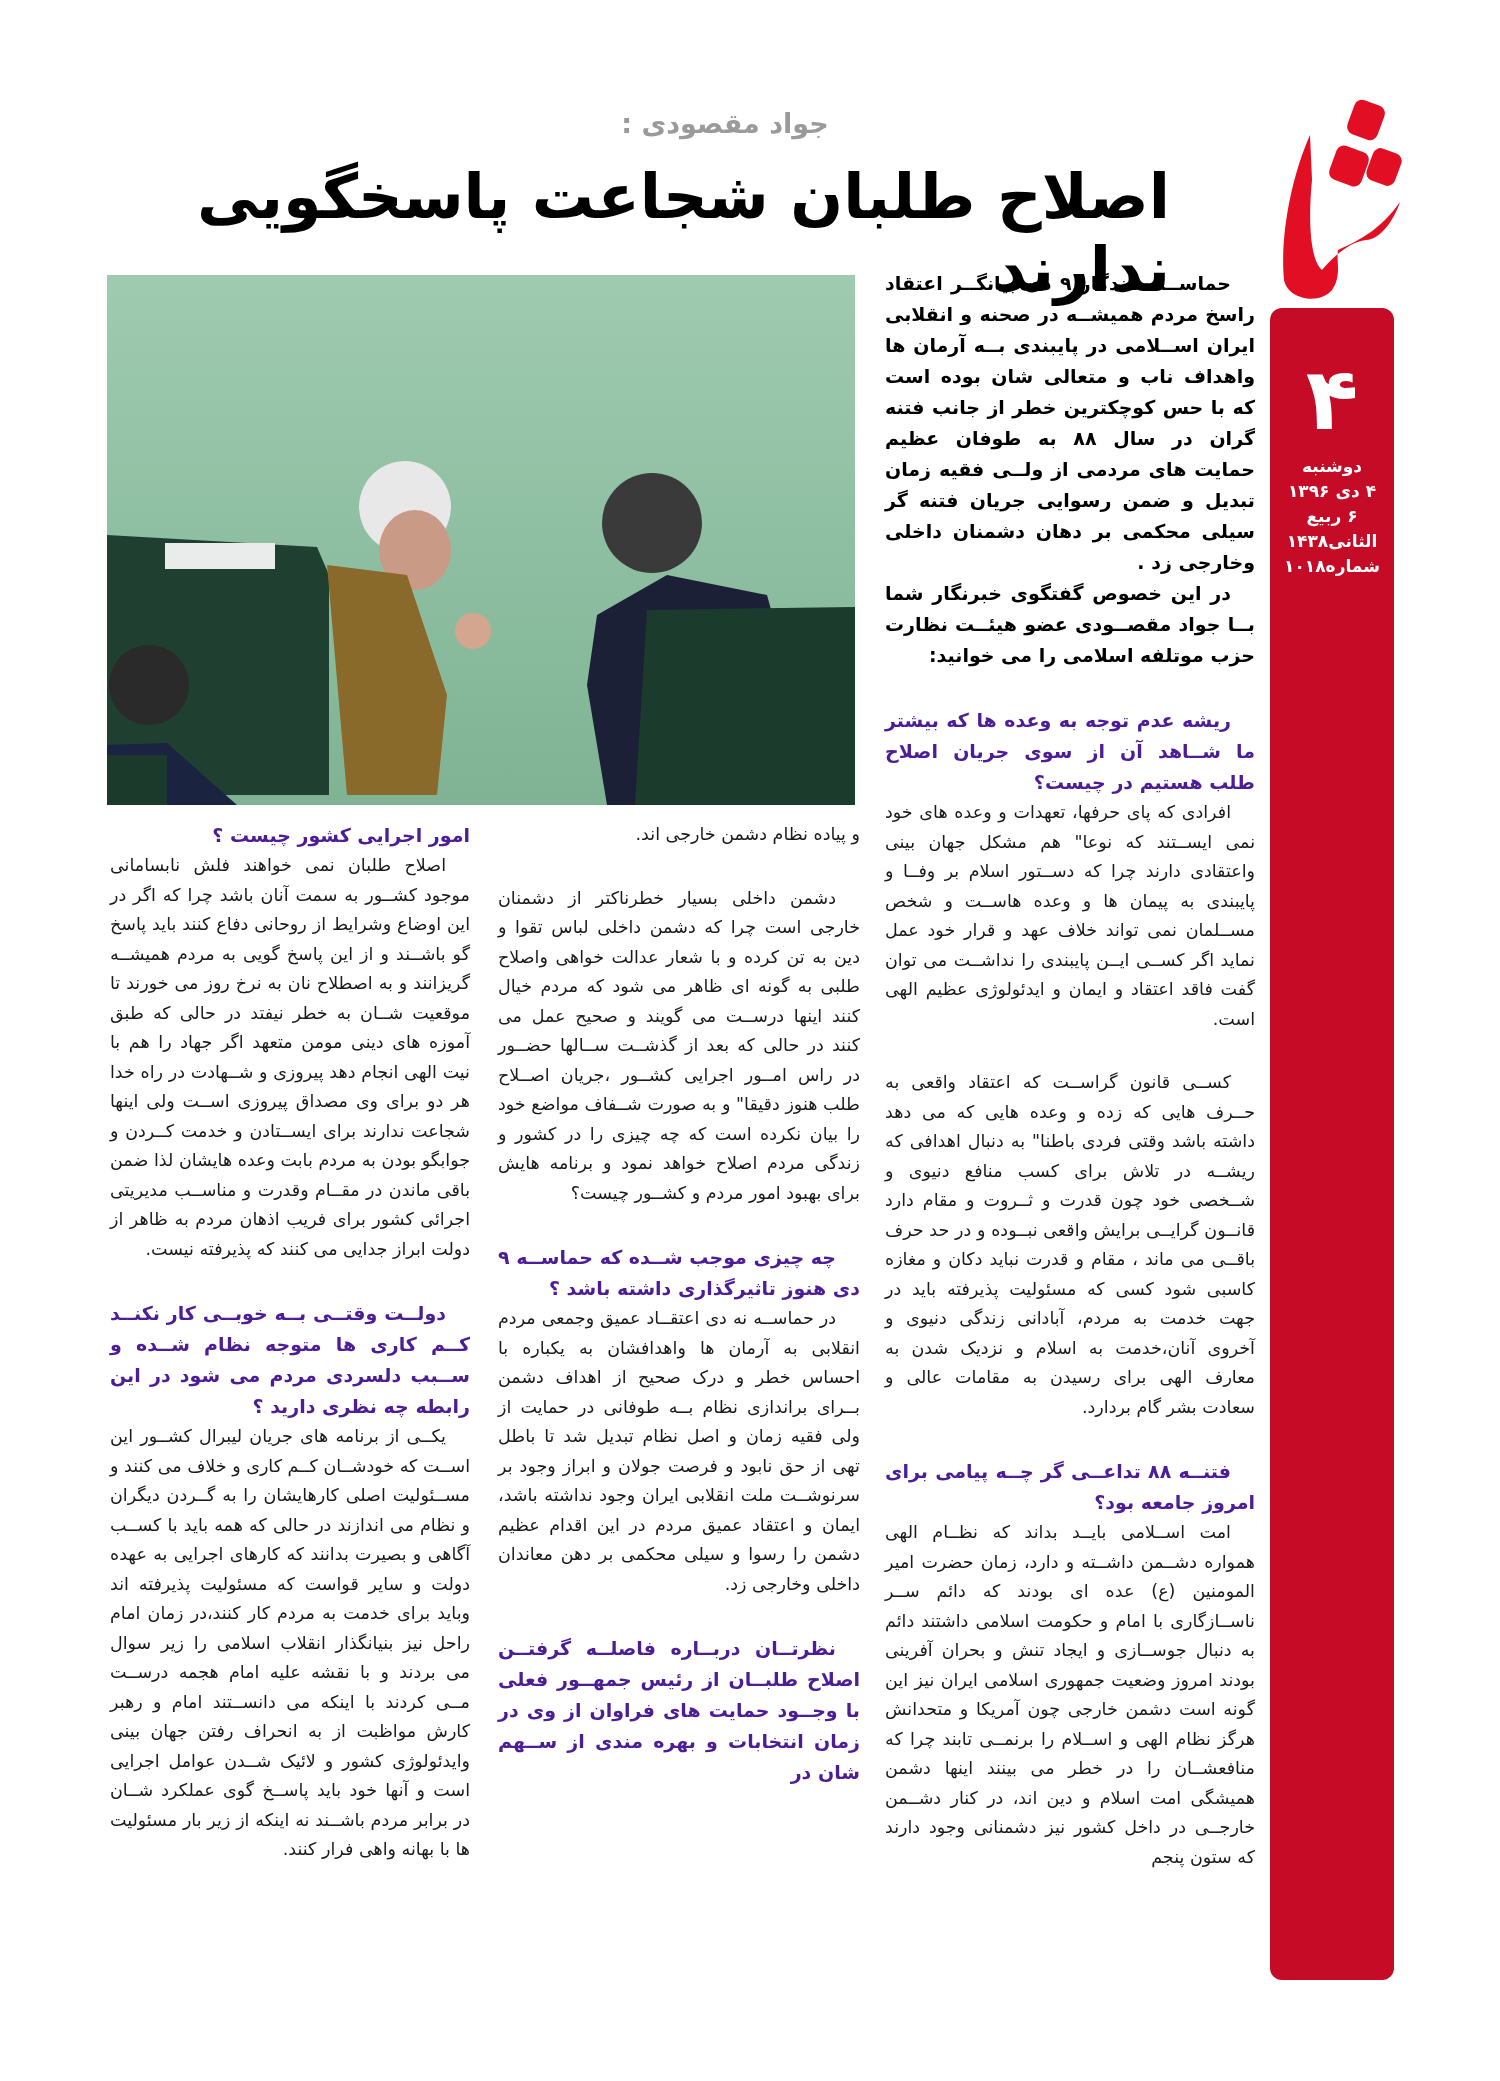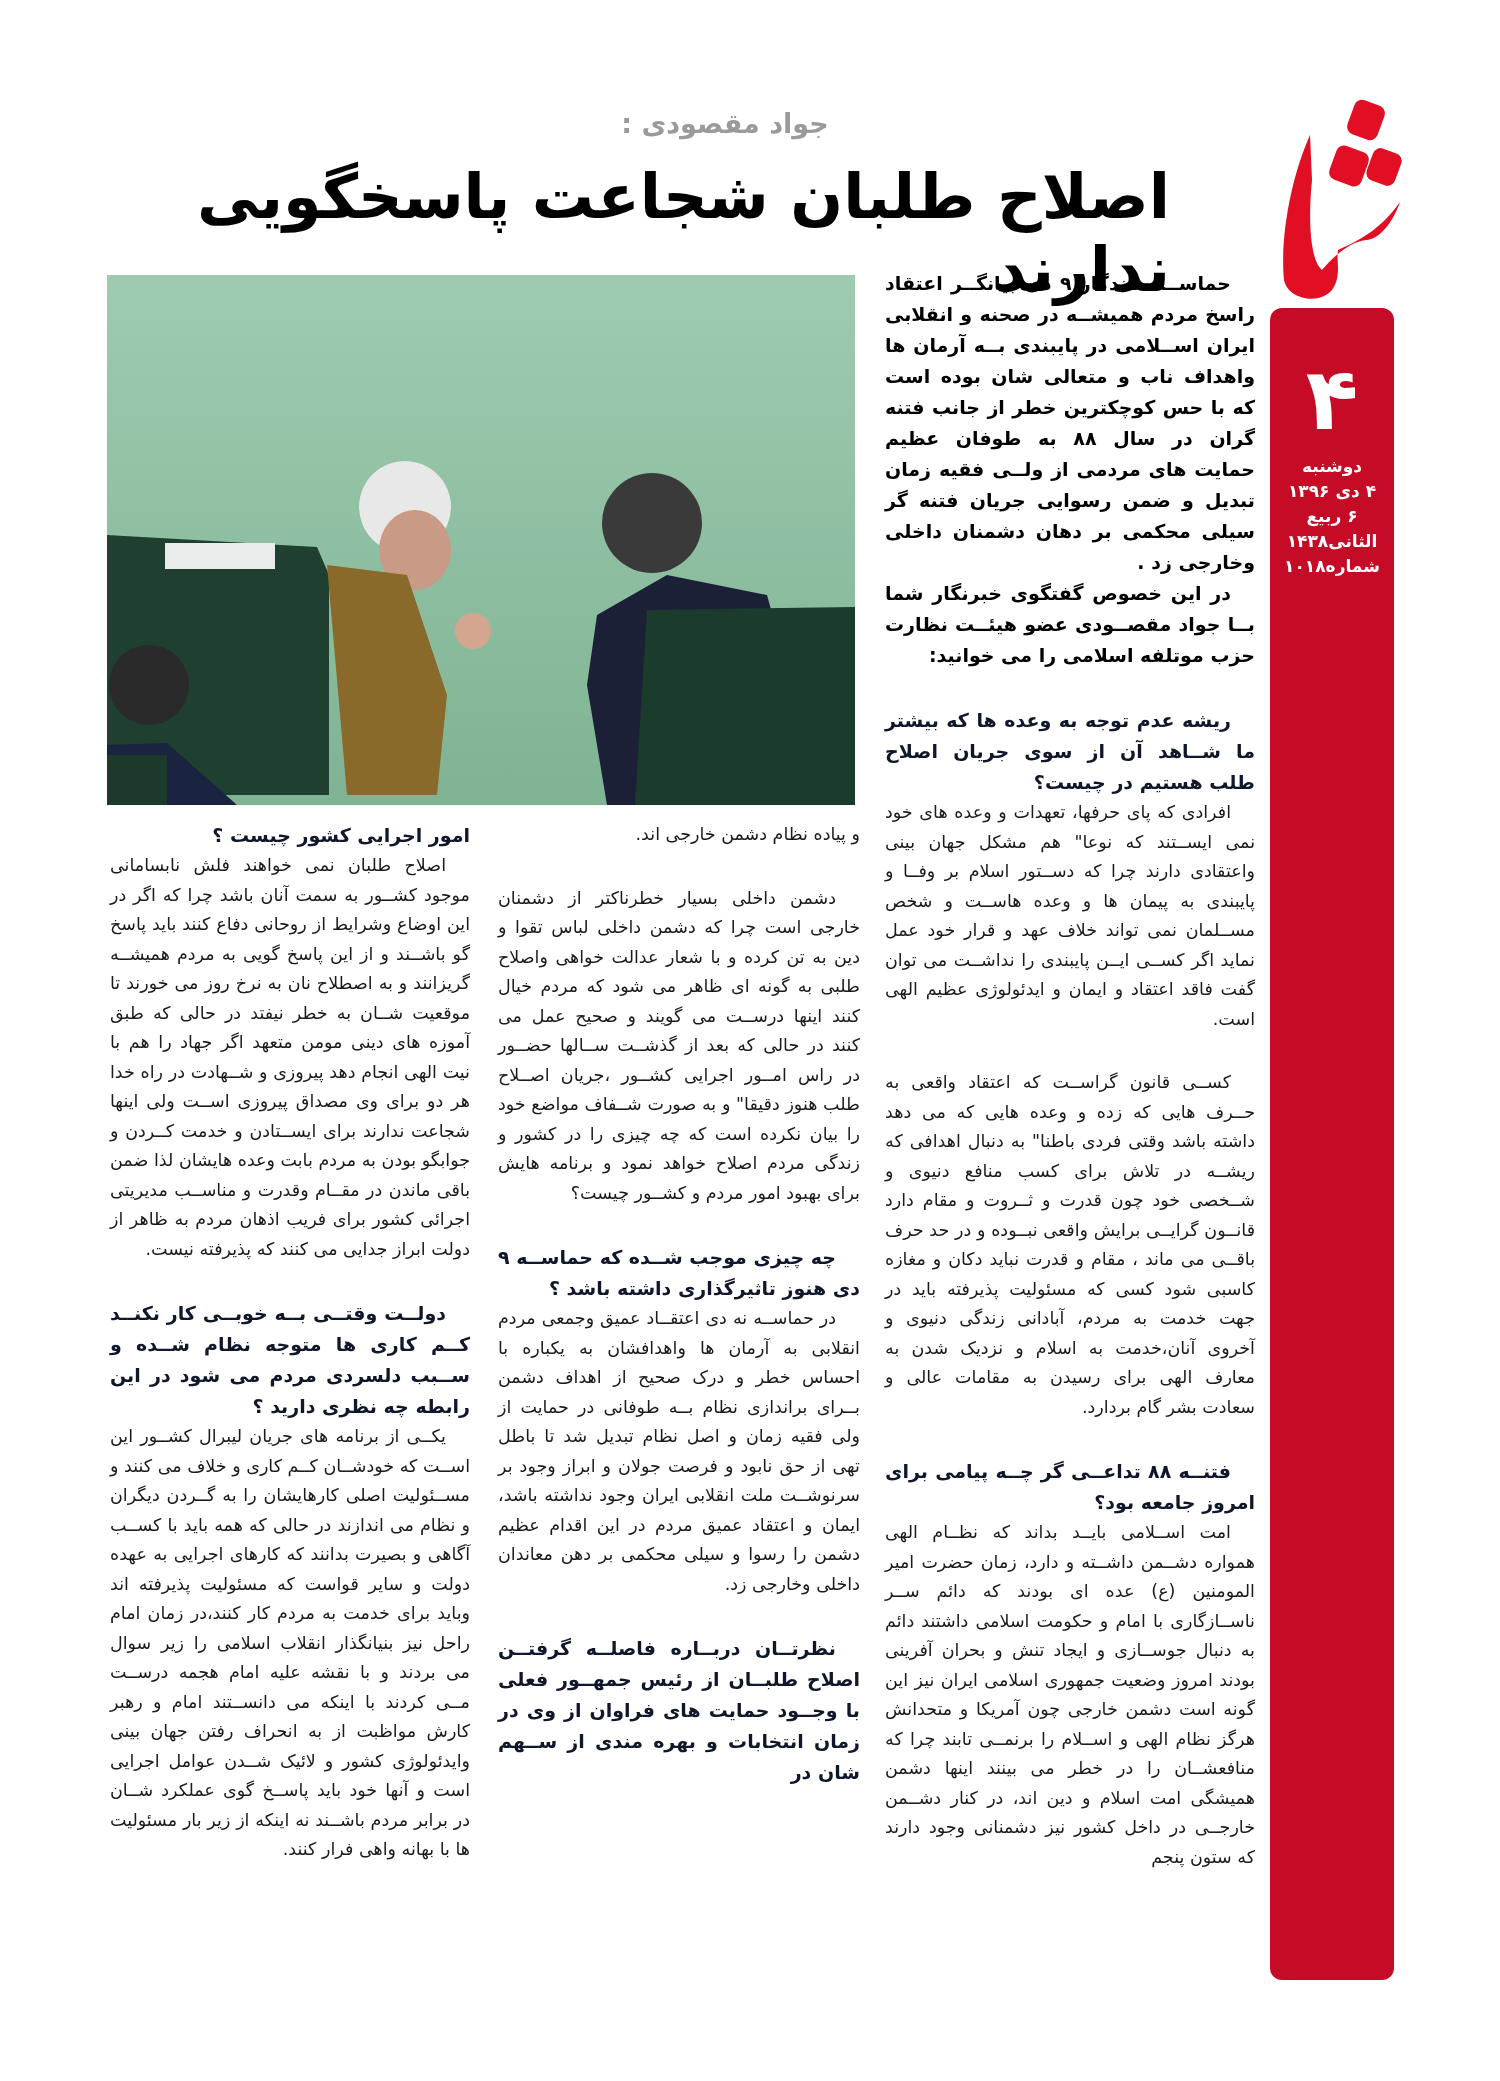--- a/index.html
+++ b/index.html
@@ -38,21 +38,21 @@
 
   
   .col {
     position: absolute; font-size: 17.5px; line-height: 29.5px; text-align: justify;
     text-align-last: right; direction: rtl; color: #1a1a1a;
   }
   .col-right { left: 885px; top: 268px; width: 370px; }
   .col-mid { left: 498px; top: 820px; width: 362px; }
   .col-left { left: 110px; top: 820px; width: 360px; }
 
-  .q { font-weight: bold; font-size: 19px; line-height: 31px; color: #0f172a; margin-top: 0; }
+  .q { font-weight: bold; font-size: 19px; line-height: 31px; color: #4c1d95; margin-top: 0; }
   .lead { font-weight: bold; font-size: 19px; line-height: 31px; color: #000; }
   .p { text-indent: 24px; }
   .q { text-indent: 24px; }
   .gap { height: 34px; }
 </style>
 </head>
 <body>
 
 <div class="logo">
   <svg viewBox="0 0 140 220">

